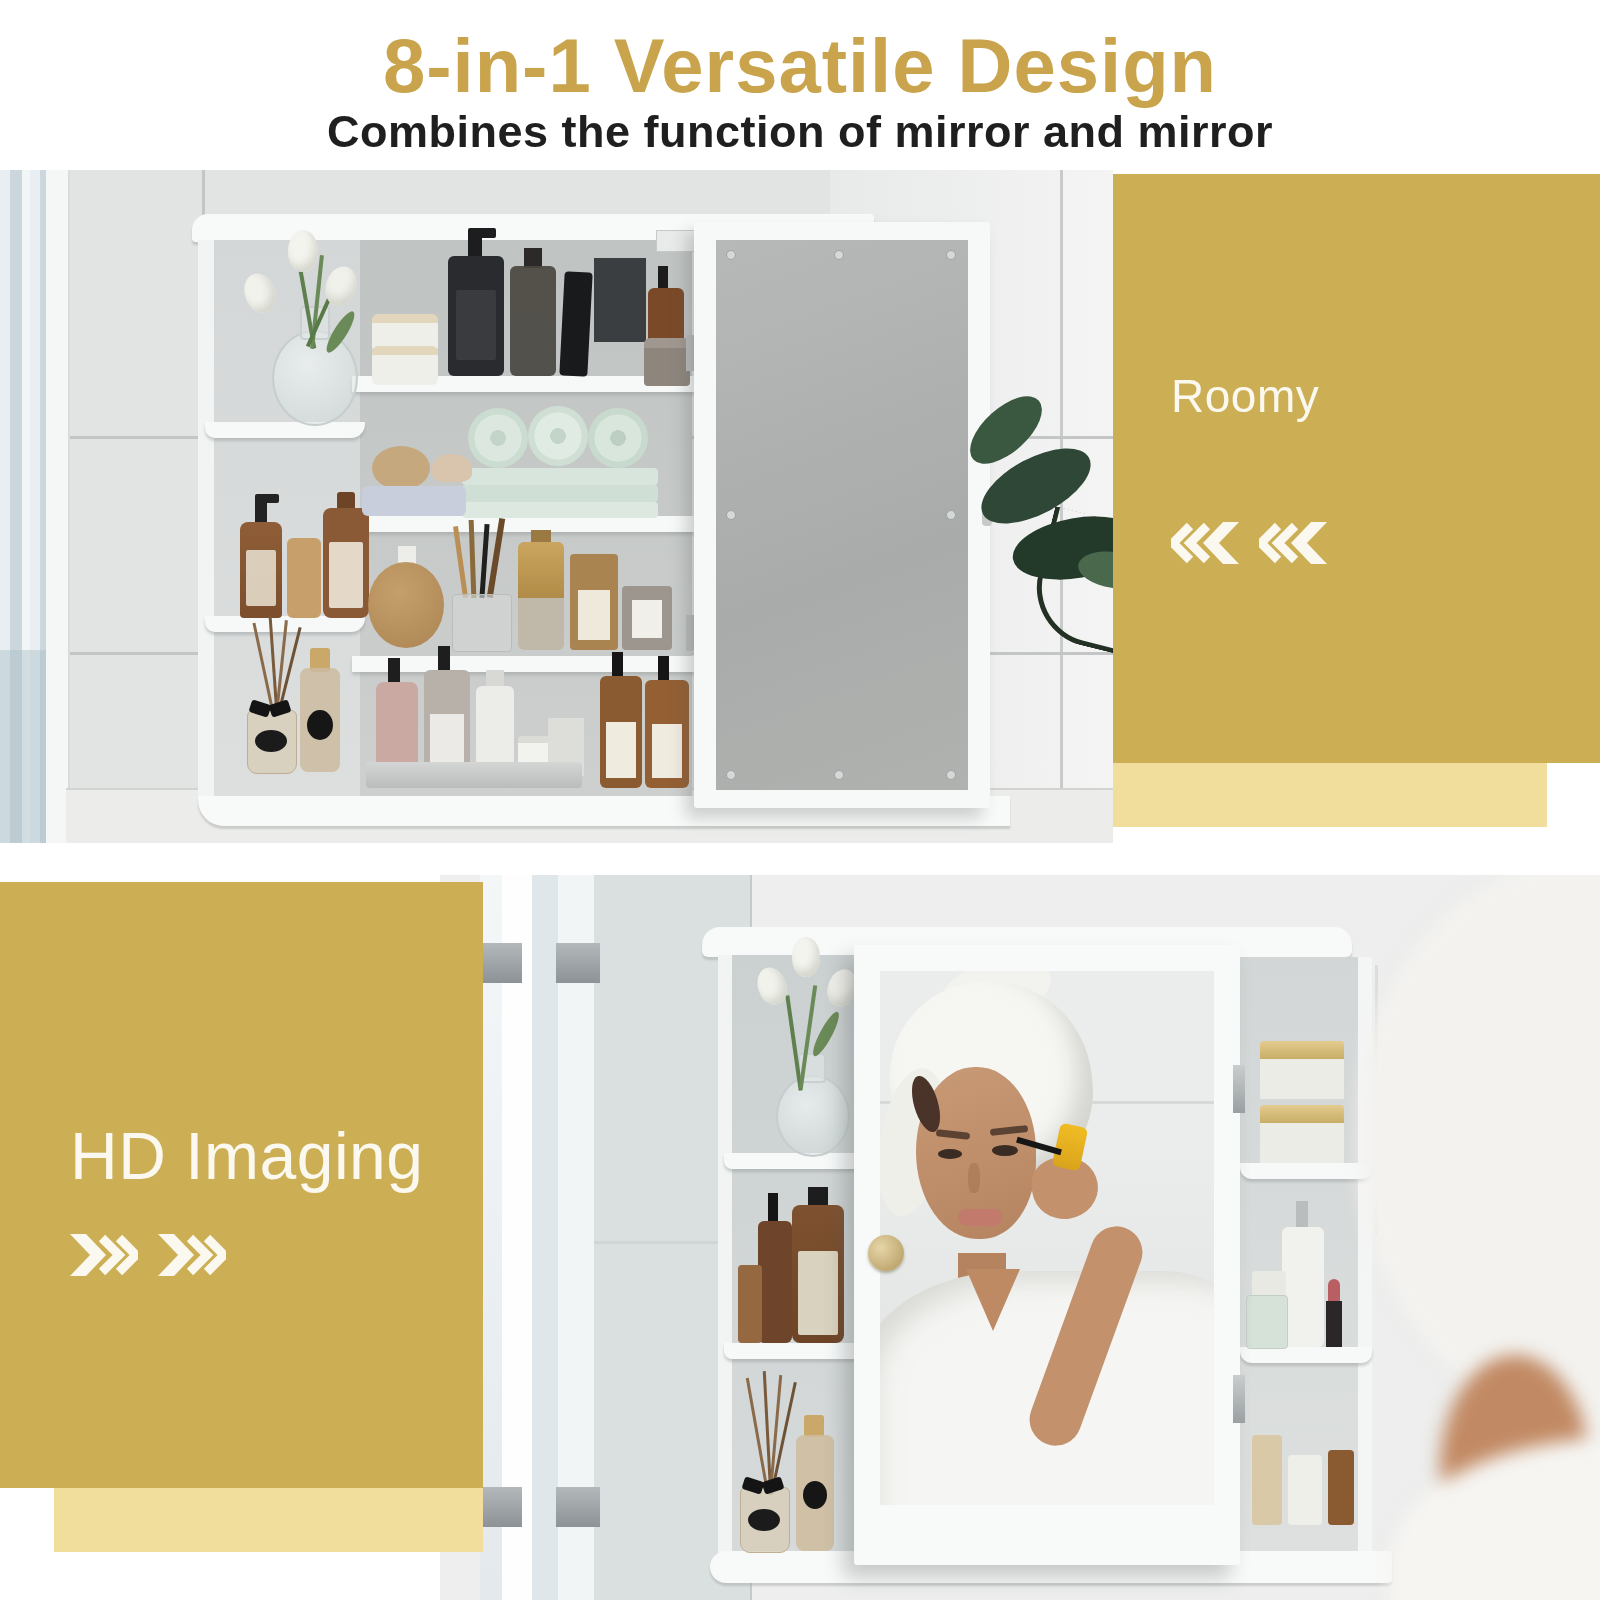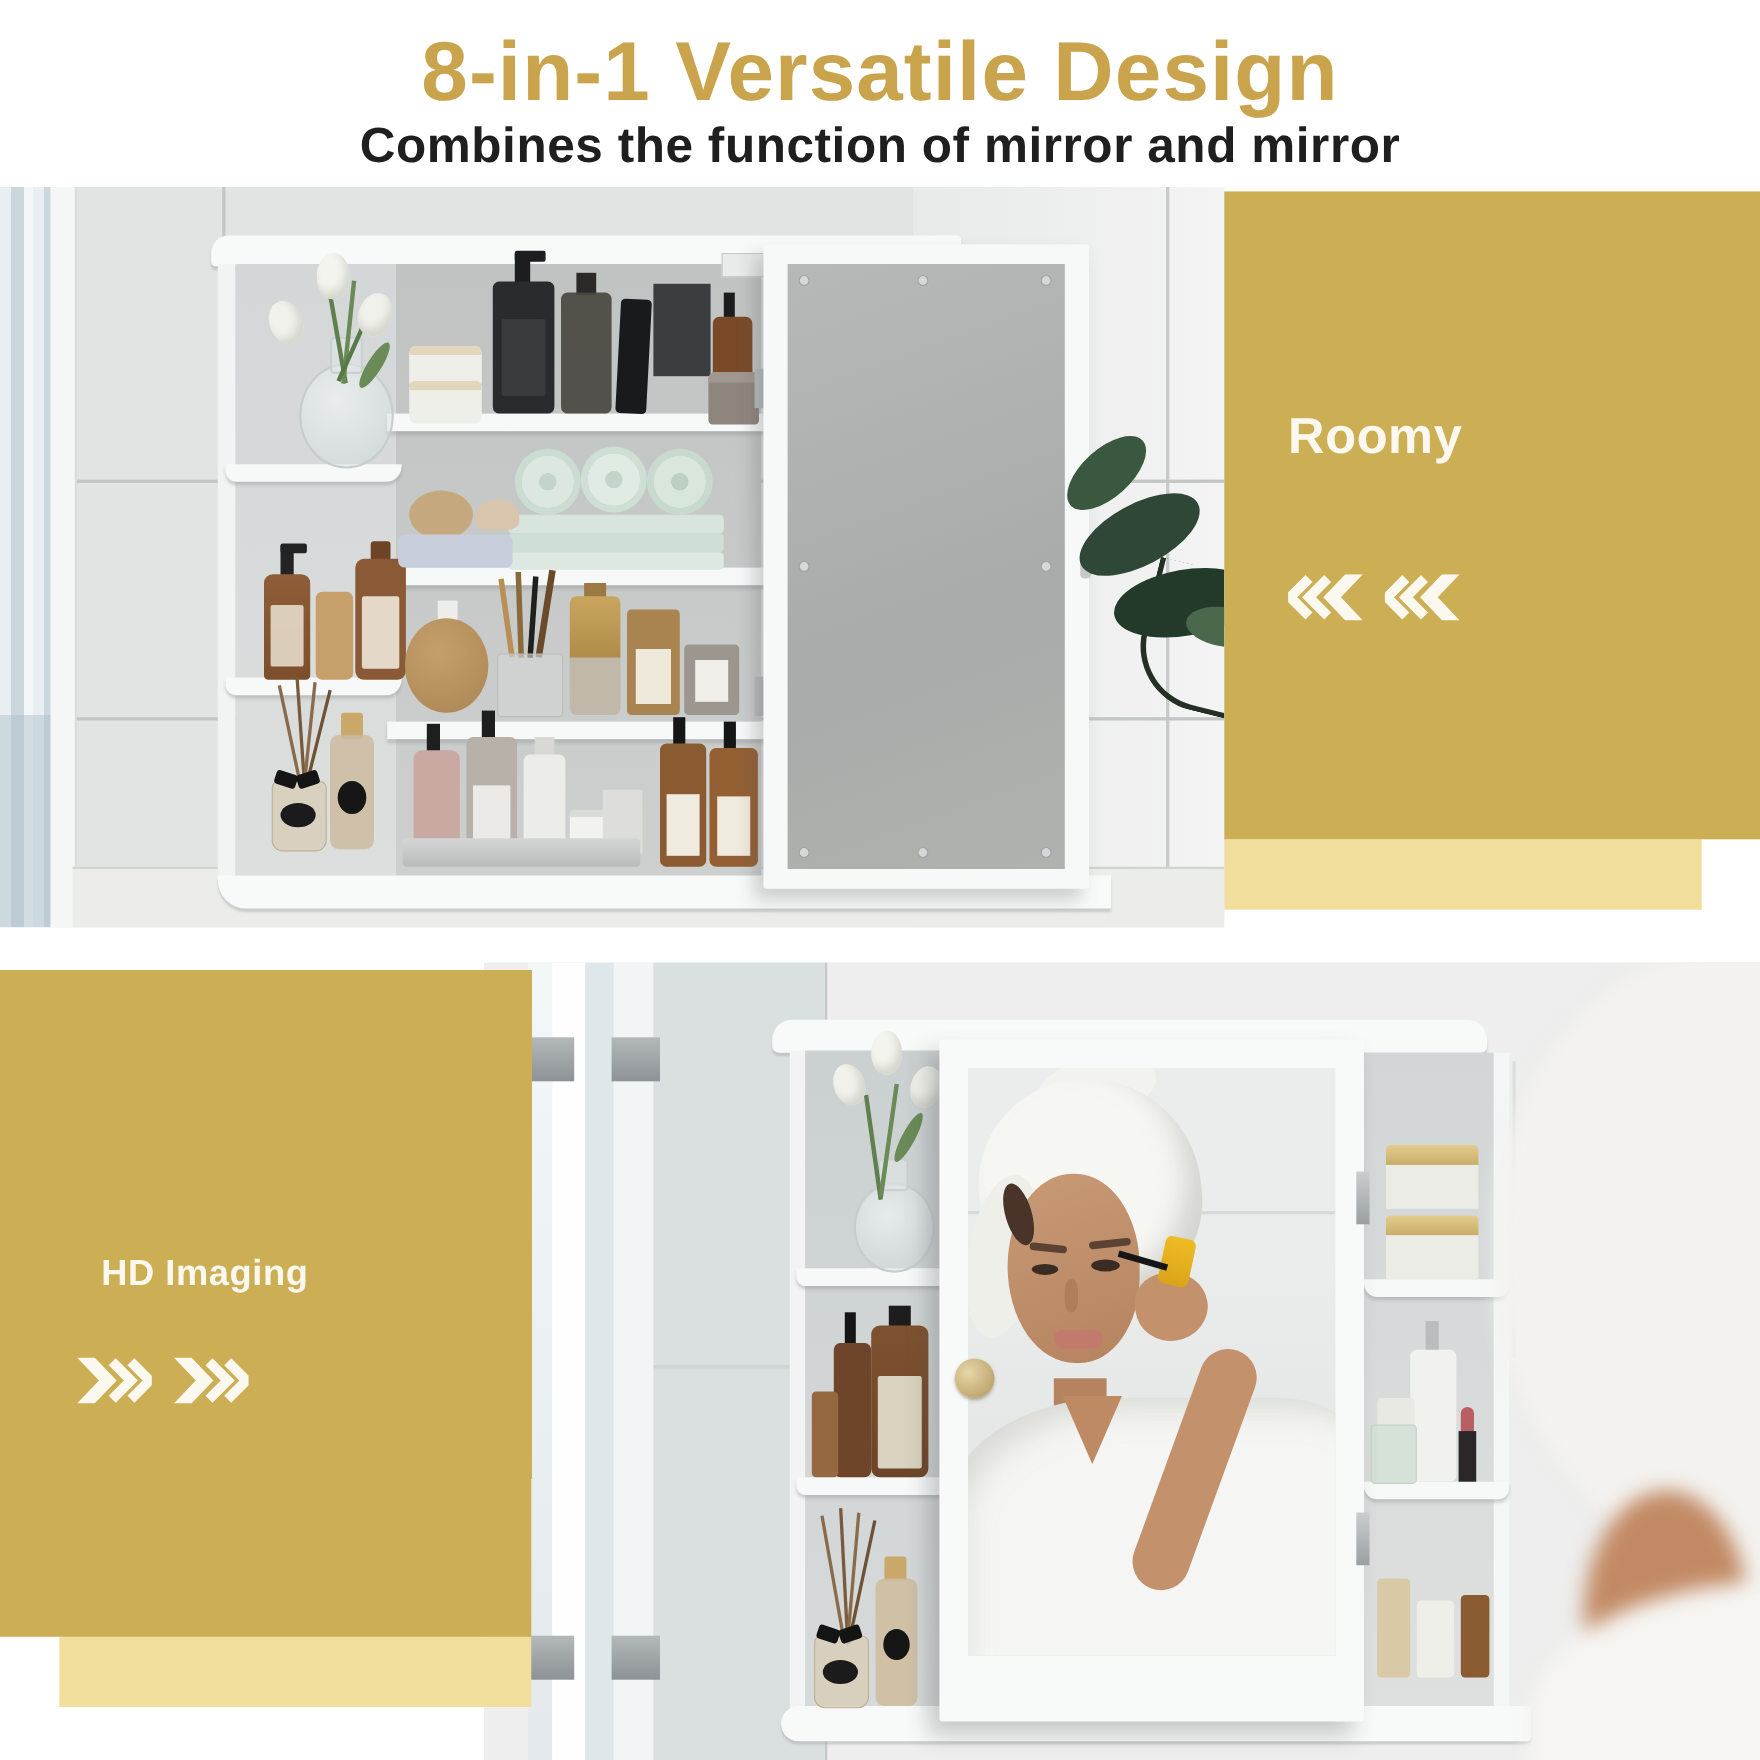--- a/index.html
+++ b/index.html
@@ -13,24 +13,24 @@
   .subtitle{position:absolute;left:0;top:106px;width:1600px;text-align:center;
             font-size:45px;font-weight:600;letter-spacing:.5px;color:var(--text-dark);}
 
   
   .gold-panel{position:absolute;background:var(--gold);z-index:5;}
   .panel-right{left:1113px;top:174px;width:487px;height:589px;}
   .panel-left{left:0;top:882px;width:483px;height:606px;}
   .gold-strip{position:absolute;background:var(--gold-light);z-index:4;}
   .strip-right{left:1113px;top:763px;width:434px;height:64px;}
   .strip-left{left:54px;top:1488px;width:429px;height:64px;}
-  .callout-title{position:absolute;font-size:46px;line-height:53px;font-weight:700;
+  .callout-title{position:absolute;font-size:46px;line-height:53px;font-weight:400;
                  color:var(--panel-text);letter-spacing:.5px;}
   .pr-text{left:58px;top:196px;}
-  .pl-text{left:70px;top:248px;font-size:33px;margin-left:22px;}
+  .pl-text{left:70px;top:248px;font-size:66px;}
   .chevrow{position:absolute;display:flex;gap:20px;}
   .pr-chev{left:58px;top:348px;}
   .pl-chev{left:70px;top:352px;}
   .chev svg{display:block;}
 
   
   .photo{position:absolute;overflow:hidden;z-index:1;}
   .photo-top{left:0;top:170px;width:1113px;height:673px;background:#e2e4e3;}
   .photo-bottom{left:440px;top:875px;width:1160px;height:725px;background:#edeeed;}
 

